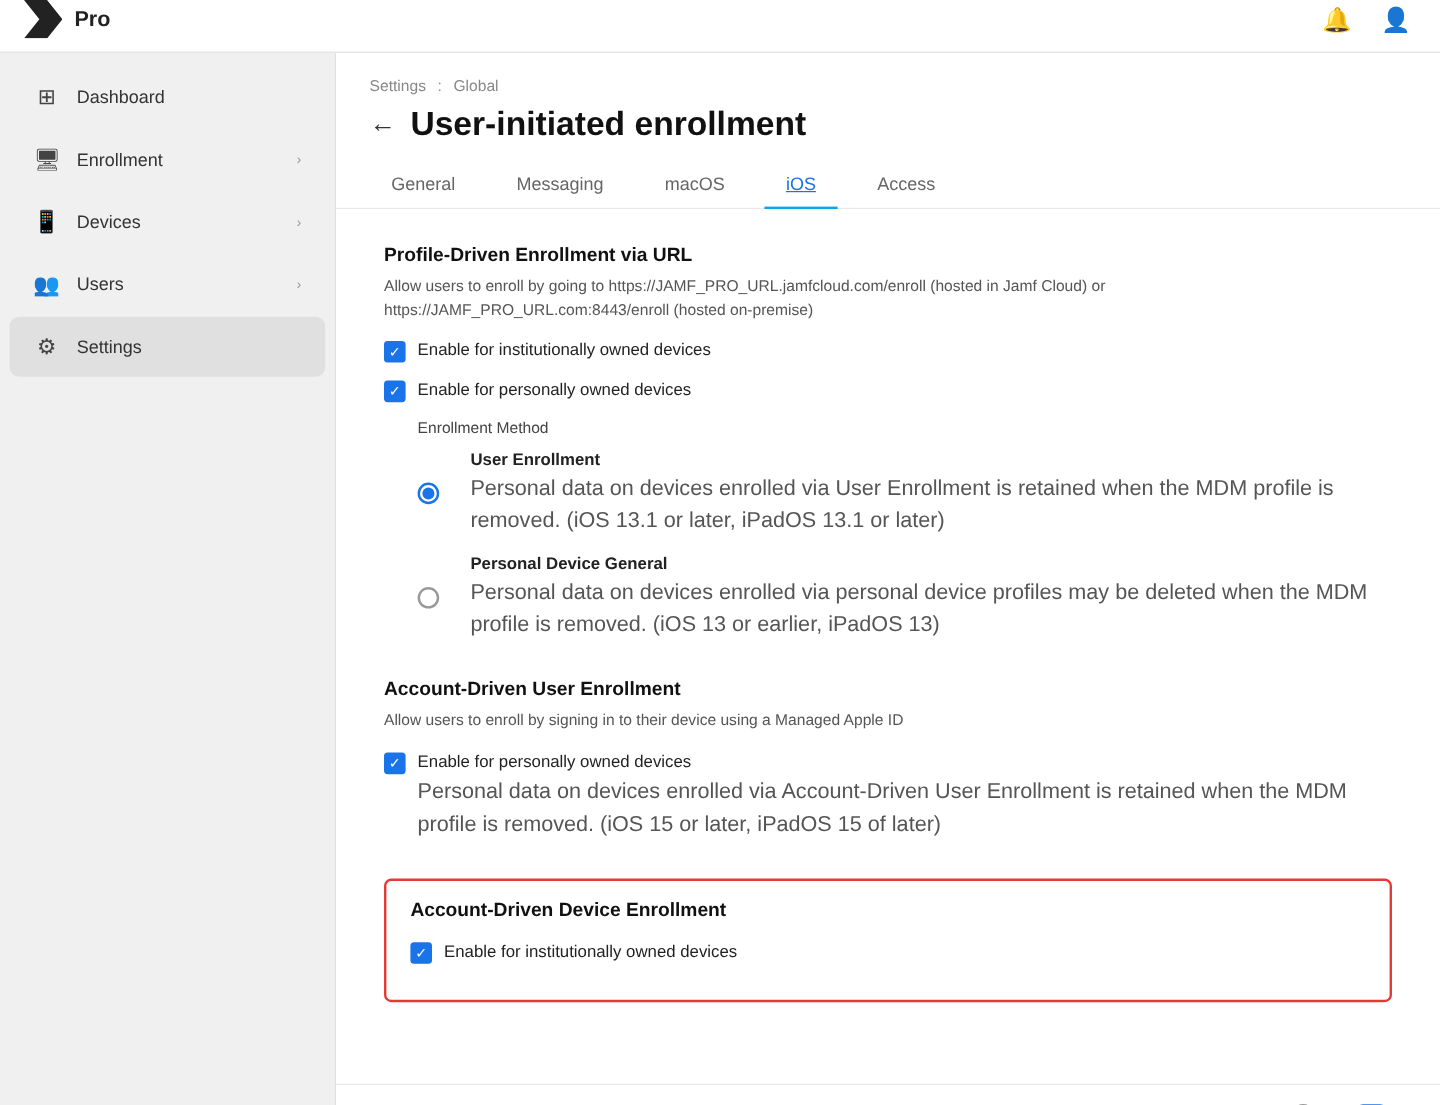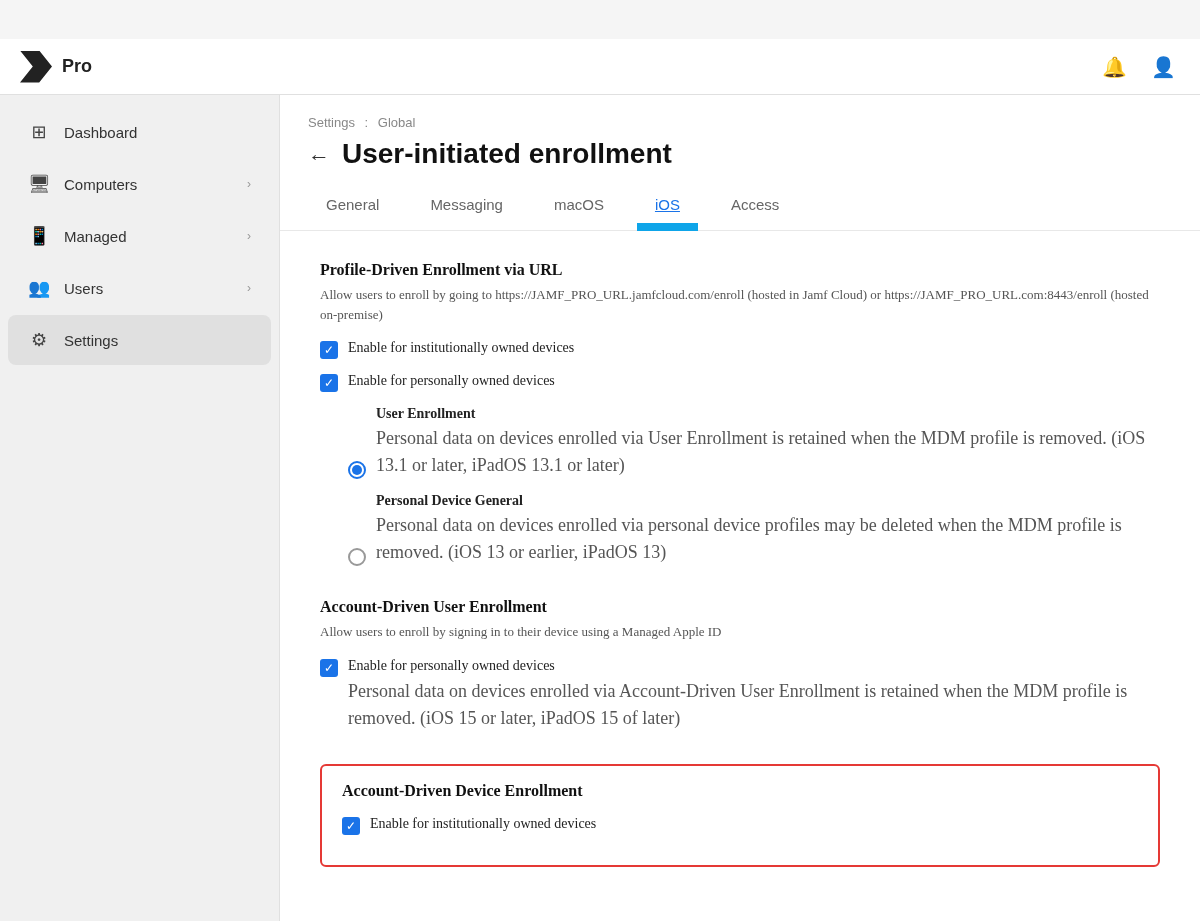--- a/index.html
+++ b/index.html
@@ -1,19 +1,19 @@
 <!DOCTYPE html>
 <html><head>
   <meta charset="utf-8">
   <style>
     * { box-sizing: border-box; margin: 0; padding: 0; }
     body { font-family: -apple-system, BlinkMacSystemFont, 'Segoe UI', sans-serif; background: #f5f5f5; display: flex; flex-direction: column; height: 921px; width: 1200px; overflow: hidden; }
 
     
-    .topbar { height: 56px; background: #fff; border-bottom: 1px solid #e0e0e0; display: flex; align-items: center; justify-content: space-between; padding: 0 20px; flex-shrink: 0; margin-top: 39px; }
+    .topbar { height: 44px; background: #fff; border-bottom: 1px solid #e0e0e0; display: flex; align-items: flex-start; justify-content: space-between; padding: 0 20px; flex-shrink: 0; }
     .topbar-logo { display: flex; align-items: center; gap: 10px; }
     .logo-icon { width: 32px; height: 32px; background: #222; clip-path: polygon(0 0, 60% 0, 100% 50%, 60% 100%, 0 100%, 40% 50%); }
     .logo-text { font-size: 18px; font-weight: 600; color: #222; }
     .topbar-icons { display: flex; align-items: center; gap: 16px; }
     .topbar-icon-btn { background: none; border: none; cursor: pointer; color: #555; font-size: 20px; padding: 4px; }
 
     
     .main-layout { display: flex; flex: 1; overflow: hidden; }
 
     
@@ -32,42 +32,42 @@
     .breadcrumb { font-size: 13px; color: #888; margin-bottom: 8px; }
     .breadcrumb-sep { margin: 0 6px; }
     .breadcrumb-link { color: #888; }
     .page-title-row { display: flex; align-items: center; gap: 12px; margin-bottom: 16px; }
     .back-btn { background: none; border: none; cursor: pointer; font-size: 22px; color: #333; padding: 0; }
     .page-title { font-size: 28px; font-weight: 700; color: #111; }
 
     
     .tabs { display: flex; gap: 15px; }
     .tab { padding: 10px 18px; cursor: pointer; font-size: 15px; color: #666; border-bottom: 2px solid transparent; margin-bottom: -1px; }
-    .tab.active { color: #1a73e8; border-bottom: 8px solid #0ea5e9; font-weight: 500; text-decoration: underline; }
-
-    
-    .content-body { padding: 30px 40px; flex: 1; font-family: Liberation Serif, serif; }
+    .tab.active { color: #1a73e8; border-bottom: 2px solid #0ea5e9; font-weight: 500; text-decoration: underline; }
+
+    
+    .content-body { padding: 30px 40px; flex: 1; }
 
     
     .section { margin-bottom: 32px; }
     .section-title { font-size: 16px; font-weight: 700; color: #111; margin-bottom: 6px; }
     .section-desc { font-size: 13px; color: #555; margin-bottom: 16px; line-height: 1.5; }
 
     
     .checkbox-row { display: flex; align-items: flex-start; gap: 10px; margin-bottom: 14px; }
     .checkbox-blue { width: 18px; height: 18px; background: #1a73e8; border-radius: 3px; display: flex; align-items: center; justify-content: center; flex-shrink: 0; margin-top: 1px; }
     .checkmark { color: #fff; font-size: 12px; line-height: 1; }
     .checkbox-label { font-size: 14px; color: #222; }
 
     
     .enrollment-method { margin-left: 28px; margin-bottom: 14px; }
     .enrollment-method-title { font-size: 13px; color: #444; margin-bottom: 10px; }
 
     
-    .radio-row { display: flex; align-items: flex-end; gap: 10px; margin-bottom: 14px; }
+    .radio-row { display: flex; align-items: center; gap: 26px; margin-bottom: 14px; }
     .radio-outer { width: 18px; height: 18px; border-radius: 50%; border: 2px solid #1a73e8; display: flex; align-items: center; justify-content: center; flex-shrink: 0; margin-top: 1px; }
     .radio-inner { width: 10px; height: 10px; border-radius: 50%; background: #1a73e8; }
     .radio-outer-empty { width: 18px; height: 18px; border-radius: 50%; border: 2px solid #999; flex-shrink: 0; margin-top: 1px; }
     .radio-label { font-size: 14px; font-weight: 600; color: #222; }
     .radio-desc { font-size: 18px; color: #555; margin-top: 3px; line-height: 1.5; }
 
     
     .highlighted-box { border: 2px solid #e53935; border-radius: 6px; padding: 16px 20px; margin-bottom: 38px; }
     .highlighted-box .section-title { margin-bottom: 16px; }
 
@@ -97,28 +97,28 @@
   <nav class="sidebar">
     <div class="sidebar-item">
       <div class="sidebar-item-left">
         <span class="sidebar-icon">⊞</span>
         <span>Dashboard</span>
       </div>
     </div>
     <div class="sidebar-item">
       <div class="sidebar-item-left">
         <span class="sidebar-icon">🖥</span>
-        <span>Computers</span>
+        <span>Enrollment</span>
       </div>
       <span class="sidebar-chevron">›</span>
     </div>
     <div class="sidebar-item">
       <div class="sidebar-item-left">
         <span class="sidebar-icon">📱</span>
-        <span>Managed</span>
+        <span>Devices</span>
       </div>
       <span class="sidebar-chevron">›</span>
     </div>
     <div class="sidebar-item">
       <div class="sidebar-item-left">
         <span class="sidebar-icon">👥</span>
         <span>Users</span>
       </div>
       <span class="sidebar-chevron">›</span>
     </div>
@@ -164,20 +164,21 @@
         </div>
 
         <div class="checkbox-row">
           <div class="checkbox-blue">
             <span class="checkmark">✓</span>
           </div>
           <span class="checkbox-label">Enable for personally owned devices</span>
         </div>
 
         <div class="enrollment-method">
+          <div class="enrollment-method-title">Enrollment Method</div>
 
           <div class="radio-row">
             <div class="radio-outer">
               <div class="radio-inner"></div>
             </div>
             <div>
               <div class="radio-label">User Enrollment</div>
               <div class="radio-desc">Personal data on devices enrolled via User Enrollment is retained when the MDM profile is removed. (iOS 13.1 or later, iPadOS 13.1 or later)</div>
             </div>
           </div>

